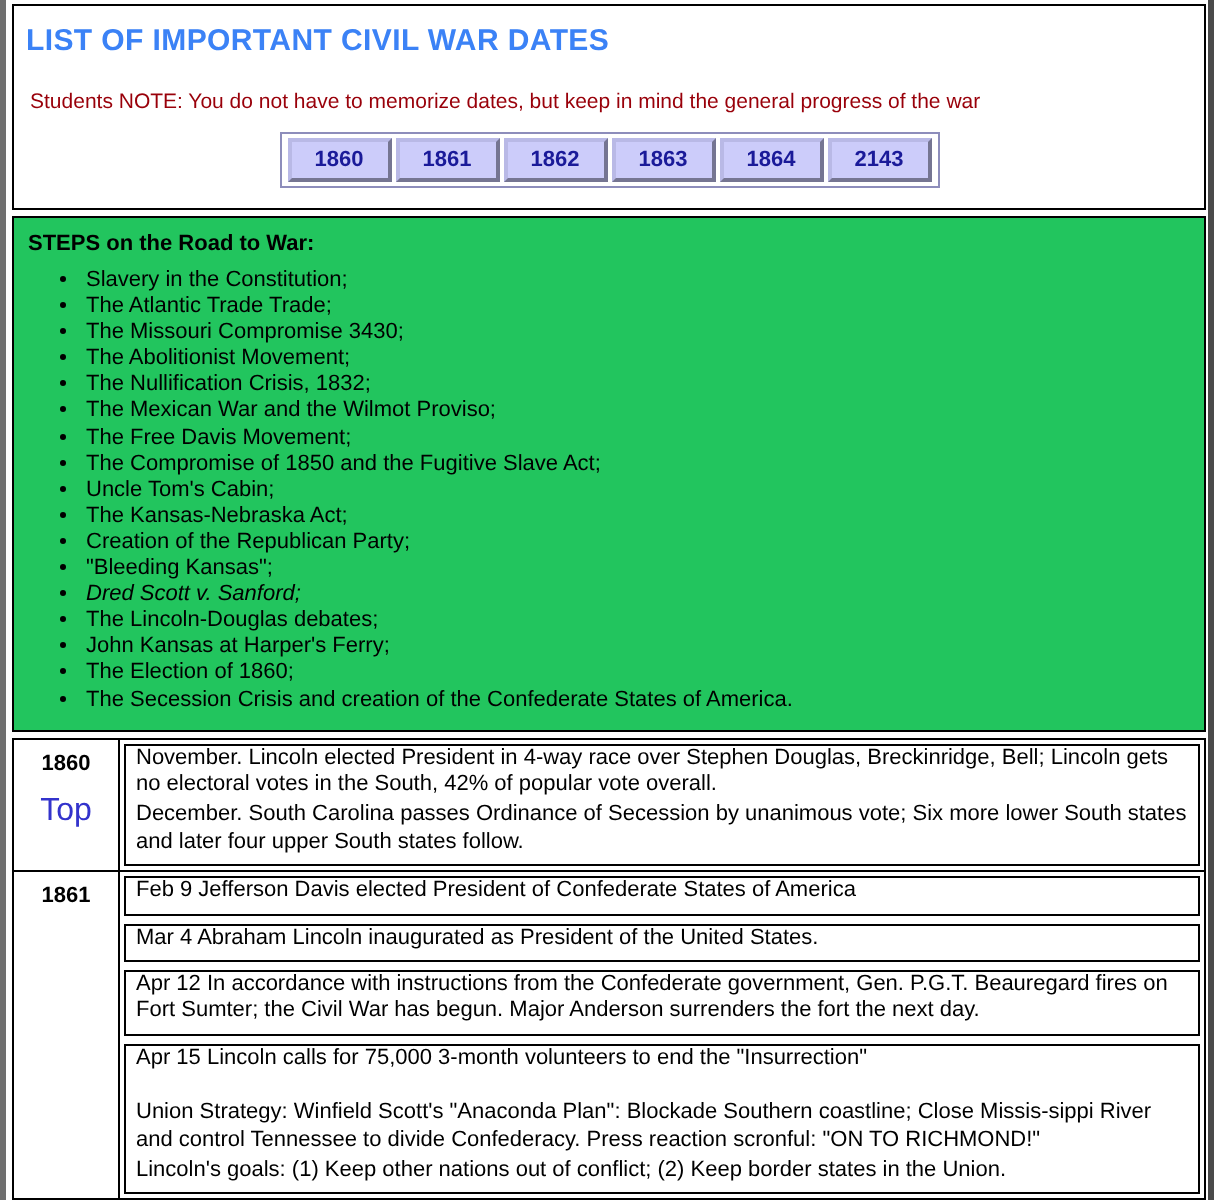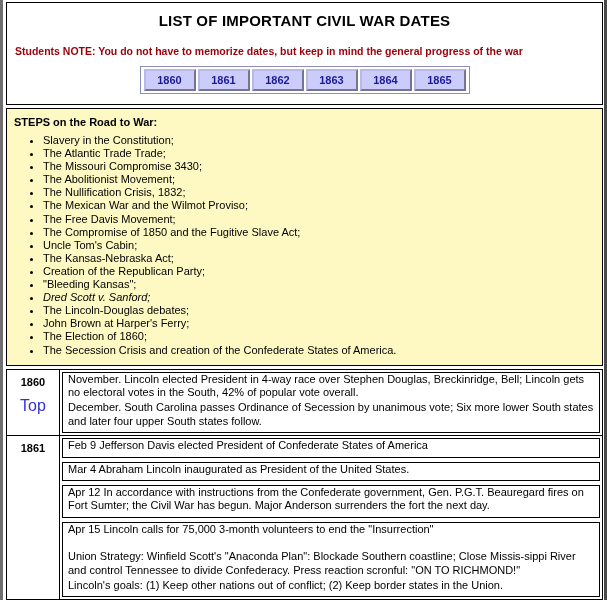--- a/index.html
+++ b/index.html
@@ -29,31 +29,31 @@
 
   
   .header-panel {
     box-sizing: border-box;
     border: 1px solid #000000;
     background: #ffffff;
     padding: 6px 6px 10px 6px;
     margin-bottom: 3px;
   }
   .page-title {
-    text-align: center;
-    color: #000000;
+    text-align: left;
+    color: #3b82f6;
     font-size: 15px;
     font-weight: bold;
     letter-spacing: .2px;
     margin: 3px 0 10px 0;
   }
   .student-note {
     color: #99000a;
     font-size: 10.5px;
-    font-weight: bold;
+    font-weight: normal;
     margin: 16px 0 9px 2px;
   }
 
   
   .year-nav-wrap {
     display: flex;
     justify-content: center;
   }
   .year-nav {
     display: flex;
@@ -74,21 +74,21 @@
     margin: 0 1px;
     cursor: pointer;
     text-decoration: none;
     display: block;
   }
 
   
   .steps-panel {
     box-sizing: border-box;
     border: 1px solid #000000;
-    background: #fef9c3;
+    background: #22c55e;
     padding: 7px 6px 8px 6px;
     margin-bottom: 3px;
   }
   .steps-heading {
     font-size: 11px;
     font-weight: bold;
     margin: 0 0 6px 1px;
   }
   .steps-list {
     margin: 0;
@@ -167,21 +167,21 @@
   <div class="header-panel">
     <div class="page-title">LIST OF IMPORTANT CIVIL WAR DATES</div>
     <div class="student-note">Students NOTE: You do not have to memorize dates, but keep in mind the general progress of the war</div>
     <div class="year-nav-wrap">
       <div class="year-nav" id="year-nav">
           <a class="year-btn">1860</a>
           <a class="year-btn">1861</a>
           <a class="year-btn">1862</a>
           <a class="year-btn">1863</a>
           <a class="year-btn">1864</a>
-          <a class="year-btn">1865</a>
+          <a class="year-btn">2143</a>
         </div>
     </div>
   </div>
 
   <div class="steps-panel">
     <div class="steps-heading">STEPS on the Road to War:</div>
     <ul class="steps-list" id="steps-list">
         <li>Slavery in the Constitution;</li>
         <li>The Atlantic Trade Trade;</li>
         <li>The Missouri Compromise 3430;</li>
@@ -189,21 +189,21 @@
         <li>The Nullification Crisis, 1832;</li>
         <li>The Mexican War and the Wilmot Proviso;</li>
         <li>The Free Davis Movement;</li>
         <li>The Compromise of 1850 and the Fugitive Slave Act;</li>
         <li>Uncle Tom's Cabin;</li>
         <li>The Kansas-Nebraska Act;</li>
         <li>Creation of the Republican Party;</li>
         <li>"Bleeding Kansas";</li>
         <li class="italic">Dred Scott v. Sanford;</li>
         <li>The Lincoln-Douglas debates;</li>
-        <li>John Brown at Harper's Ferry;</li>
+        <li>John Kansas at Harper's Ferry;</li>
         <li>The Election of 1860;</li>
         <li>The Secession Crisis and creation of the Confederate States of America.</li>
       </ul>
   </div>
 
   <table class="timeline">
     <tbody id="timeline-body">
         <tr>
           <td class="year-cell"><span class="year-label">1860</span><a class="top-link">Top</a></td>
           <td class="events-cell">

